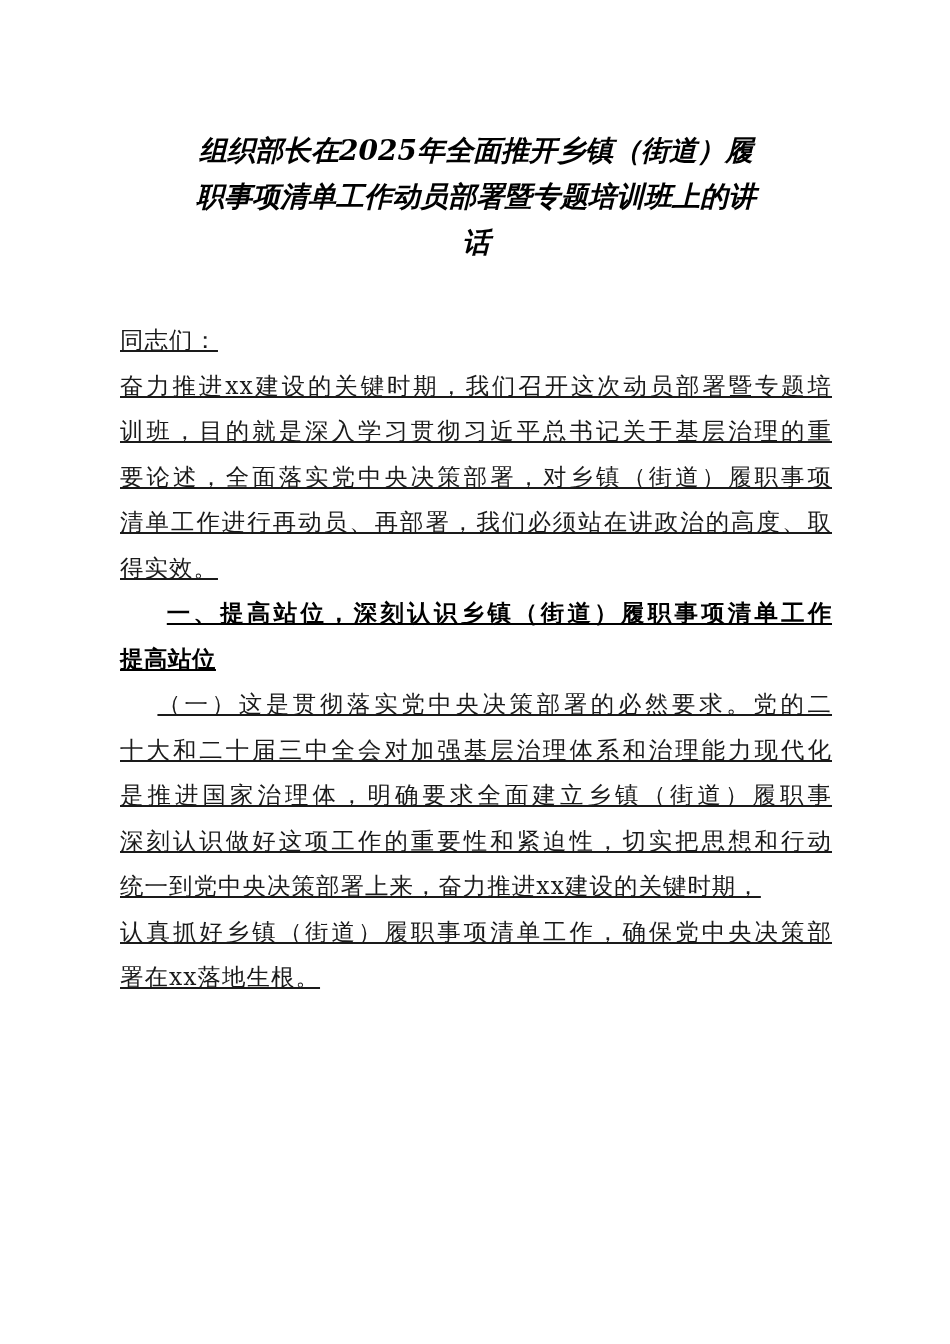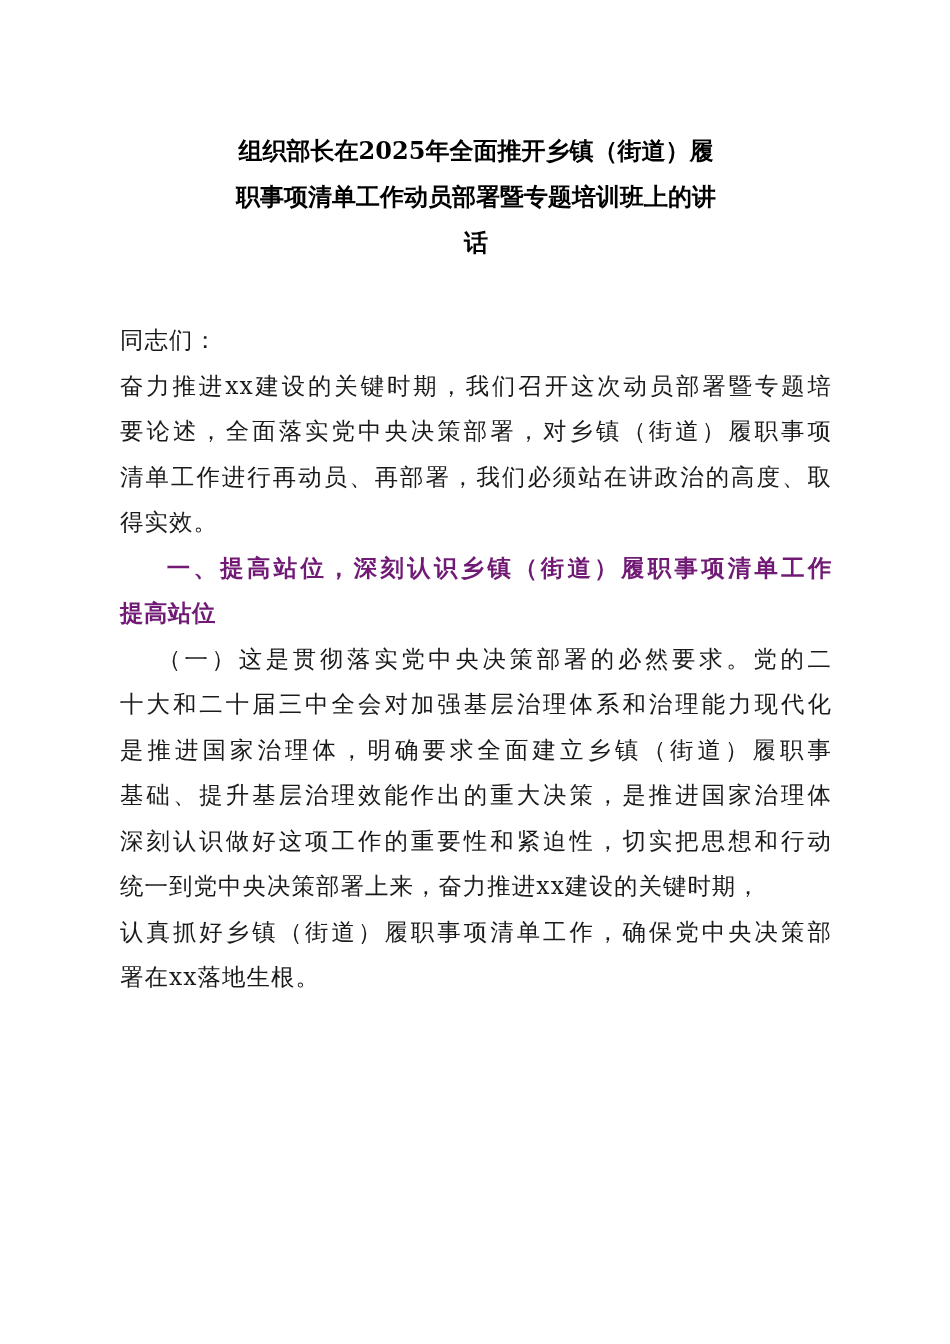--- a/index.html
+++ b/index.html
@@ -16,26 +16,27 @@
     }
     .page {
       position: absolute;
       left: 120px;
       top: 128px;
       width: 712px;
     }
     .title {
       font-family: "DejaVu Serif", "Liberation Serif", serif;
       font-weight: bold;
-      font-size: 24px;
+      font-size: 28px;
       line-height: 46px;
       text-align: center;
       margin: 0 -14px 8px -14px;
       letter-spacing: 0px;
       color: #000;
+      font-style: italic;
     }
     .title-line {
       display: block;
       white-space: nowrap;
     }
     .body-text {
       font-family: "DejaVu Serif", "Liberation Serif", serif;
       font-size: 23.4px;
       line-height: 45.5px;
       letter-spacing: 1.1px;
@@ -44,26 +45,27 @@
       margin: 0;
       color: #1a1a1a;
     }
     .salutation {
       margin-top: 52px;
     }
     .heading-one {
       font-family: "DejaVu Sans", "Liberation Sans", sans-serif;
       font-weight: bold;
       letter-spacing: 0.6px;
-      color: #701a75;
+      color: #000000;
     }
     .line {
       display: block;
       white-space: nowrap;
       text-align-last: justify;
+      text-decoration: underline;
     }
     .line.last {
       text-align-last: left;
     }
   </style>
 </head>
 <body>
 
 <div class="page">
 
@@ -72,34 +74,34 @@
     <span class="title-line">职事项清单工作动员部署暨专题培训班上的讲</span>
     <span class="title-line">话</span>
   </h1>
 
   <p class="body-text salutation">
     <span class="line last">同志们：</span>
   </p>
 
   <p class="body-text">
     <span class="line">奋力推进xx建设的关键时期，我们召开这次动员部署暨专题培</span>
+    <span class="line">训班，目的就是深入学习贯彻习近平总书记关于基层治理的重</span>
     <span class="line">要论述，全面落实党中央决策部署，对乡镇（街道）履职事项</span>
     <span class="line">清单工作进行再动员、再部署，我们必须站在讲政治的高度、取</span>
     <span class="line last">得实效。</span>
   </p>
 
   <p class="body-text heading-one">
     <span class="line" style="padding-left:2em;">一、提高站位，深刻认识乡镇（街道）履职事项清单工作</span>
     <span class="line last">提高站位</span>
   </p>
 
   <p class="body-text">
     <span class="line" style="padding-left:1.6em;">（一）这是贯彻落实党中央决策部署的必然要求。党的二</span>
     <span class="line">十大和二十届三中全会对加强基层治理体系和治理能力现代化</span>
     <span class="line">是推进国家治理体，明确要求全面建立乡镇（街道）履职事</span>
-    <span class="line">基础、提升基层治理效能作出的重大决策，是推进国家治理体</span>
     <span class="line">深刻认识做好这项工作的重要性和紧迫性，切实把思想和行动</span>
     <span class="line last">统一到党中央决策部署上来，奋力推进xx建设的关键时期，</span>
     <span class="line">认真抓好乡镇（街道）履职事项清单工作，确保党中央决策部</span>
     <span class="line last">署在xx落地生根。</span>
   </p>
 
 </div>
 
 </body></html>

